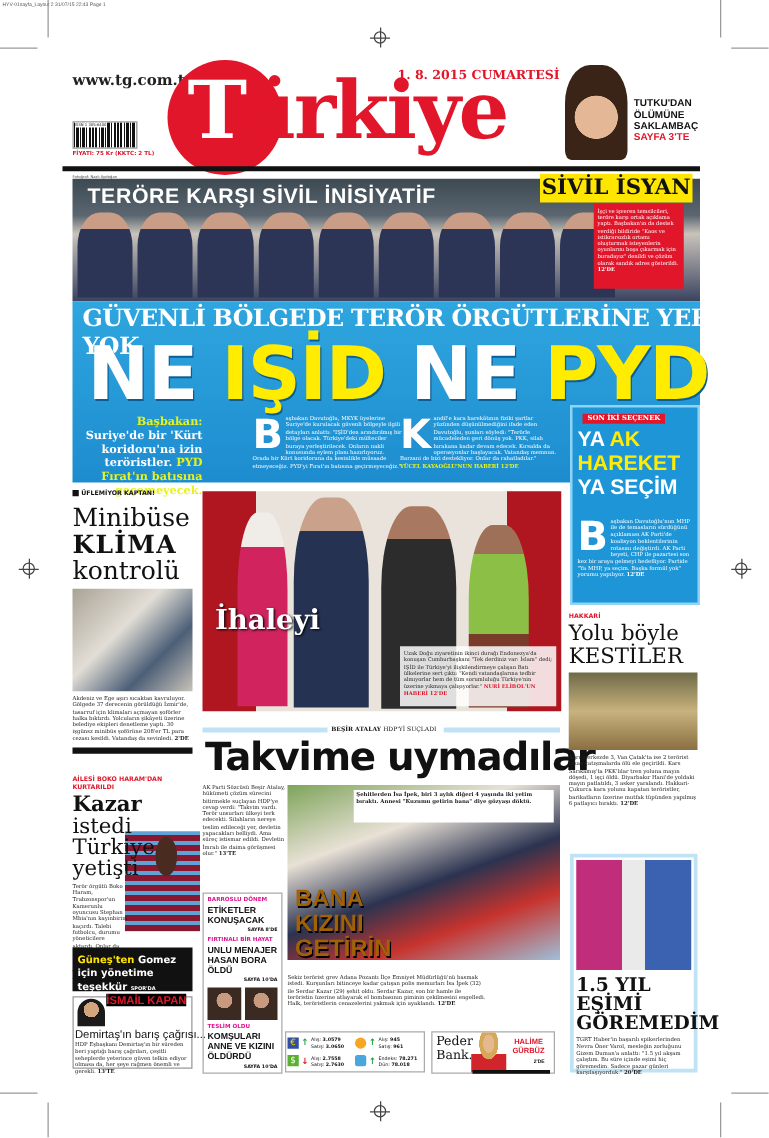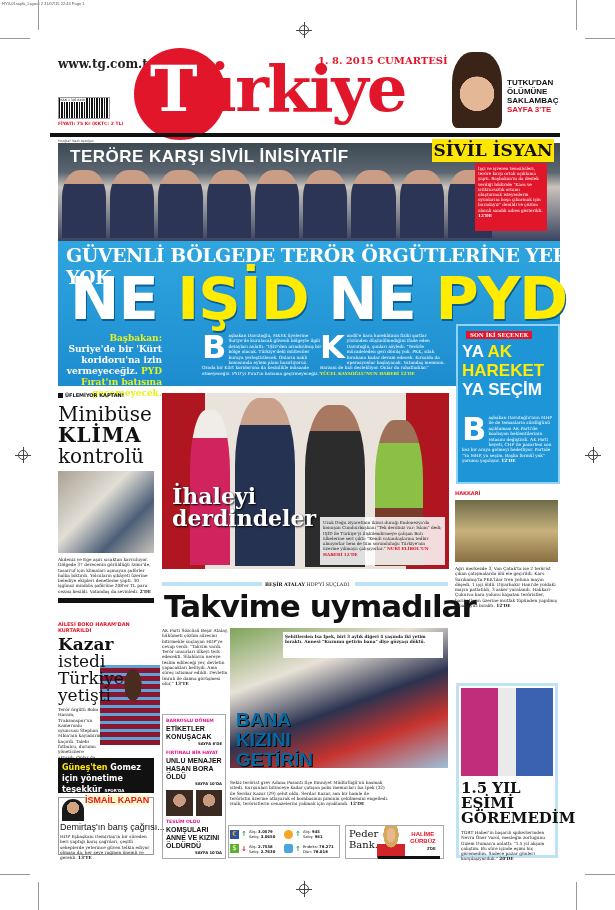--- a/index.html
+++ b/index.html
@@ -59,34 +59,34 @@
   .body-txt{font:4.3px "DejaVu Serif",serif;line-height:5.3px;color:#222}
   .body-txt b{font-weight:bold}
   .sep{height:5px;background:#111}
 
   .mbia{left:58px;top:621px;width:96px}
   .mbia-head{font:17px "DejaVu Serif",serif;line-height:17px;margin-top:3px}
   .mbia-photo{left:100px;top:665px;width:60px;height:80px;background:radial-gradient(ellipse at 55% 25%,#4a2b1f 0 18%,transparent 19%),repeating-linear-gradient(0deg,#8a1730 0 5px,#5ea2d6 5px 8px)}
   .gunes{left:58px;top:758px;width:96px;height:35px;background:#111;color:#fff;font:bold 8px "DejaVu Sans",sans-serif;padding:4px;line-height:11px}
   .gunes .y{color:#ffe600}
   .kapan{left:58px;top:797px;width:96px;height:58px;border:1px solid #999}
-  .kapan-name{left:85px;top:795px;font:bold 9px "Liberation Sans",sans-serif;color:#e2162a;background:#fef9c3}
+  .kapan-name{left:85px;top:795px;font:bold 9px "Liberation Sans",sans-serif;color:#e2162a;background:#000000}
   .kapan-title{left:60px;top:822px;font:9px "Liberation Sans",sans-serif}
 
   .center-photo{left:162px;top:393px;width:287px;height:176px;background:linear-gradient(90deg,#b0161f 0 15%,#e9e3dc 15% 85%,#b0161f 85%)}
   .ihale{left:172px;top:485px;font:bold 22px "DejaVu Serif",serif;line-height:22px;color:#fff;text-shadow:1px 1px 2px #000}
   .ihale .y{color:#ffe600}
   .ihale-box{left:320px;top:517px;width:125px;height:48px;background:rgba(255,255,255,0.85);padding:3px}
   .ihale-box .body-txt{font-size:4.2px}
   .kick-beshir{left:265px;top:581px;font:bold 4.8px "DejaVu Serif",serif}
   .takvim{left:164px;top:588px;font:bold 31px "DejaVu Sans",sans-serif;letter-spacing:-1px}
   .takvim-body{left:162px;top:628px;width:67px}
   .funeral{left:230px;top:628px;width:218px;height:140px;background:linear-gradient(160deg,#7ea45a 0,#e8e1d6 30%,#2b3350 55%,#c7332e 75%,#9fbfd8 100%)}
   .fun-cap{left:283px;top:632px;width:160px;height:26px;background:#fff;padding:2px}
-  .bana{left:236px;top:710px;font:bold 19px "Liberation Sans",sans-serif;color:#0369a1;line-height:20px;text-shadow:1px 1px 0 #000}
+  .bana{left:236px;top:710px;font:bold 19px "Liberation Sans",sans-serif;color:#a16207;line-height:20px;text-shadow:1px 1px 0 #000}
   .fun-body{left:230px;top:780px;width:160px}
 
   .sidebox{left:162px;top:714px;width:64px;height:145px;border:1px solid #aaa;padding:3px}
   .sb-kick{font:bold 4.5px "DejaVu Sans",sans-serif;color:#e0168f}
   .sb-head{font:bold 7px "Liberation Sans",sans-serif;line-height:8px;margin-top:2px}
   .sb-page{font:bold 3.8px "DejaVu Sans",sans-serif;text-align:right;margin-bottom:4px}
   .sb-photos{display:flex;gap:3px;height:26px;margin:3px 0}
   .sb-photos div{flex:1;background:radial-gradient(circle at 50% 40%,#c89a80 0 30%,#3a2a22 31%)}
 
   .ticker{left:228px;top:825px;width:112px;height:33px;border:1px solid #aaa;display:grid;grid-template-columns:1fr 1fr;padding:1px}
@@ -157,21 +157,21 @@
 <div class="abs sivil-box"><span>İşçi ve işveren temsilcileri, teröre karşı ortak açıklama yaptı. Başbakan'ın da destek verdiği bildiride "Kaos ve istikrarsızlık ortamı oluşturmak isteyenlerin oyunlarını boşa çıkarmak için buradayız" denildi ve çözüm olarak sandık adres gösterildi.</span> <b>12'DE</b></div>
 
 <div class="abs blue"></div>
 <div class="abs subhead">GÜVENLİ BÖLGEDE TERÖR ÖRGÜTLERİNE YER YOK</div>
 <div class="abs bighead">
   <span>NE</span>
   <span class="yel">IŞİD</span>
   <span>NE</span>
   <span class="yel">PYD</span>
 </div>
-<div class="abs deck"><span class="lime">Başbakan:</span> <span>Suriye'de bir 'Kürt koridoru'na izin vermeyeceğiz.</span> <span class="lime">PYD Fırat'ın batısına geçemeyecek.</span></div>
+<div class="abs deck"><span class="lime">Başbakan:</span> <span>Suriye'de bir 'Kürt koridoru'na izin teröristler.</span> <span class="lime">PYD Fırat'ın batısına geçemeyecek.</span></div>
 <div class="abs col col-b"><span class="dropcap">B</span><span>aşbakan Davutoğlu, MKYK üyelerine Suriye'de kurulacak güvenli bölgeyle ilgili detayları anlattı: "IŞİD'den arındırılmış bir bölge olacak. Türkiye'deki mülteciler buraya yerleştirilecek. Onların nakli konusunda eylem planı hazırlıyoruz. Orada bir Kürt koridoruna da kesinlikle müsaade etmeyeceğiz. PYD'yi Fırat'ın batısına geçirmeyeceğiz."</span></div>
 <div class="abs col col-k"><span class="dropcap">K</span><span>andil'e kara harekâtının fiziki şartlar yüzünden düşünülmediğini ifade eden Davutoğlu, şunları söyledi: "Terörle mücadeleden geri dönüş yok. PKK, silah bırakana kadar devam edecek. Kırsalda da operasyonlar başlayacak. Vatandaş memnun. Barzani de bizi destekliyor. Onlar da rahatladılar."</span> <span class="byline">YÜCEL KAYAOĞLU'NUN HABERİ 12'DE</span></div>
 
 <div class="abs son"></div>
 <div class="abs son-tag">SON İKİ SEÇENEK</div>
 <div class="abs son-head">
   <div><span>YA</span> <span class="yel">AK</span></div>
   <div class="yel">HAREKET</div>
   <div>YA SEÇİM</div>
 </div>
@@ -202,21 +202,20 @@
 <div class="abs kapan-title">Demirtaş'ın barış çağrısı...</div>
 <div class="abs body-txt" style="left:60px;top:834px;width:92px"><span>HDP Eşbaşkanı Demirtaş'ın bir süreden beri yaptığı barış çağrıları, çeşitli seheplerde yeterince güven telkin ediyor olmasa da, her şeye rağmen önemli ve gerekli.</span> <b>13'TE</b></div>
 
 <div class="abs center-photo"></div>
 <div class="abs" style="left:190px;top:410px;width:40px;height:155px;background:linear-gradient(180deg,#f0ece8 0 18%,#d1245f 18%);border-radius:40% 40% 0 0"></div>
 <div class="abs" style="left:235px;top:398px;width:60px;height:168px;background:linear-gradient(180deg,#caa28b 0 16%,#263252 16%);border-radius:40% 40% 0 0"></div>
 <div class="abs" style="left:305px;top:405px;width:60px;height:162px;background:linear-gradient(180deg,#a87860 0 16%,#2c2c2c 16%);border-radius:40% 40% 0 0"></div>
 <div class="abs" style="left:375px;top:420px;width:48px;height:146px;background:linear-gradient(180deg,#9e7058 0 16%,#8bbf45 16% 60%,#7a3c2a 60%);border-radius:40% 40% 0 0"></div>
 <div class="abs ihale">
   <div>İhaleyi</div>
-  <div>derdindeler</div>
 </div>
 <div class="abs ihale-box">
     <div class="body-txt"><span>Uzak Doğu ziyaretinin ikinci durağı Endonezya'da konuşan Cumhurbaşkanı "Tek derdiniz var: İslam" dedi; IŞİD ile Türkiye'yi ilişkilendirmeye çalışan Batı ülkelerine sert çıktı: "Kendi vatandaşlarına tedbir almıyorlar hem de tüm sorumluluğu Türkiye'nin üzerine yıkmaya çalışıyorlar."</span> <b style="color:#e2162a">NURİ ELİBOL'UN HABERİ 12'DE</b></div>
   </div>
 
 <div class="abs" style="left:162px;top:582px;width:100px;height:4px;background:#bfe3f5"></div>
 <div class="abs" style="left:355px;top:582px;width:93px;height:4px;background:#bfe3f5"></div>
 <div class="abs kick-beshir"><b>BEŞİR ATALAY</b> <span style="font-weight:normal">HDP'Yİ SUÇLADI</span></div>
 <div class="abs takvim">Takvime uymadılar</div>
 <div class="abs body-txt takvim-body"><span>AK Parti Sözcüsü Beşir Atalay, hükümeti çözüm sürecini bitirmekle suçlayan HDP'ye cevap verdi: "Takvim vardı. Terör unsurları ülkeyi terk edecekti. Silahların nereye teslim edileceği yer, devletin yapacakları belliydi. Ama süreç istismar edildi. Devletin İmralı ile daima görüşmesi olur."</span> <b>13'TE</b></div>
@@ -282,20 +281,24 @@
 <div class="abs peder-photo"></div>
 <div class="abs peder-author">
     <div>HALİME</div>
     <div>GÜRBÜZ</div>
     <div style="color:#111;font-size:4px;text-align:right">2'DE</div>
   </div>
 <div class="abs" style="left:378px;top:856px;width:62px;height:3px;background:#111"></div>
 
 <div class="abs hakkari">
   <div class="kicker red">HAKKARİ</div>
+  <div class="hk-head">
+      <div>Yolu böyle</div>
+      <div>KESTİLER</div>
+    </div>
   <div class="photo" style="height:62px;margin:4px 0;background:linear-gradient(180deg,#6e6a48 0,#c8b27d 50%,#8a6f42 100%)"></div>
   <div class="body-txt"><span>Ağrı merkezde 3, Van Çatak'ta ise 2 terörist çıkan çatışmalarda ölü ele geçirildi. Kars Sarıkamış'ta PKK'lılar tren yoluna mayın döşedi, 1 işçi öldü. Diyarbakır Hani'de yoldaki mayın patlatıldı, 3 asker yaralandı. Hakkari-Çukurca kara yolunu kapatan teröristler, barikatların üzerine mutfak tüpünden yapılmış 6 patlayıcı bıraktı.</span> <b>12'DE</b></div>
 </div>
 
 <div class="abs eshimi">
   <div class="esh-photo"></div>
   <div class="esh-head">1.5 YIL EŞİMİ GÖREMEDİM</div>
   <div class="body-txt" style="margin-top:4px"><span>TGRT Haber'in başarılı spikerlerinden Nevra Öner Varol, mesleğin zorluğunu Gizem Duman'a anlattı: "1.5 yıl akşam çalıştım. Bu süre içinde eşimi hiç göremedim. Sadece pazar günleri karşılaşıyorduk."</span> <b>20'DE</b></div>
 </div>
 

